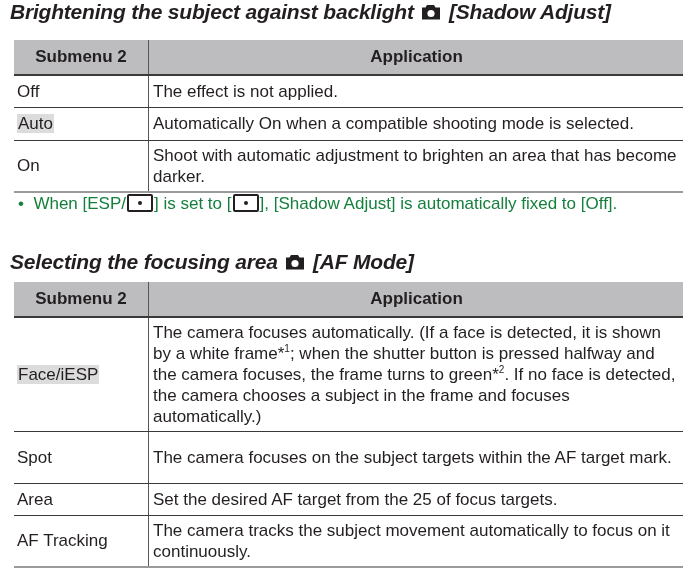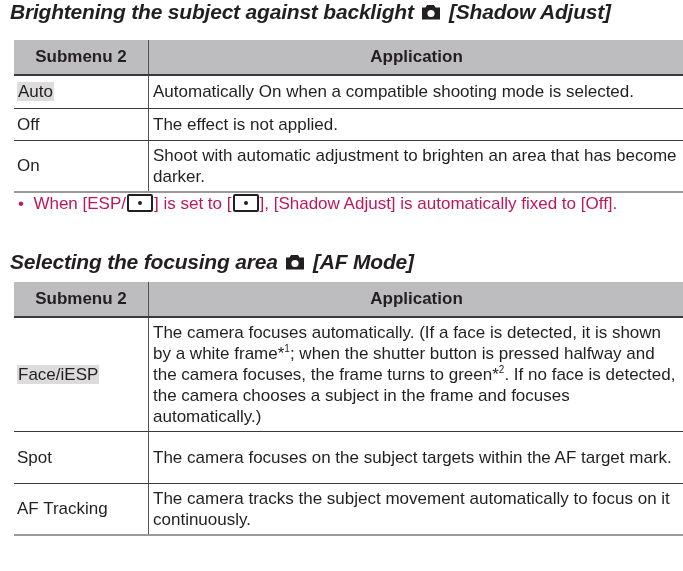--- a/index.html
+++ b/index.html
@@ -32,21 +32,21 @@
   }
   table.manual td {
     padding: 2px 4px; line-height: 21px; vertical-align: middle;
     border-bottom: 1px solid #3a3a3a;
   }
   table.manual td.col1 { padding-left: 3px; }
   table.manual tr.last td { border-bottom: 2px solid #9a9a9a; }
   .hl { background: #dcdcdc; padding: 0 1px; }
   .note {
     position: absolute; left: 18px; top: 194px; font-size: 17px;
-    white-space: nowrap; color: #be185d;
+    white-space: nowrap; color: #15803d;
   }
   .spot-icon {
     display: inline-block; width: 26px; height: 18px; box-sizing: border-box;
     border: 2px solid #231f20; border-radius: 2px; vertical-align: -3px;
     position: relative; margin: 0 1px;
   }
   .spot-icon::after {
     content: ""; position: absolute; left: 9px; top: 5px; width: 4px; height: 4px;
     background: #231f20; border-radius: 50%;
   }
@@ -65,27 +65,27 @@
 </h2>
 
 <table class="manual" style="top:40px;">
   <thead>
     <tr>
       <th class="col1">Submenu 2</th>
       <th>Application</th>
     </tr>
   </thead>
   <tbody>
+    <tr style="height:32px;">
+      <td class="col1">Off</td>
+      <td>The effect is not applied.</td>
+    </tr>
     <tr style="height:33px;">
       <td class="col1"><span class="hl">Auto</span></td>
       <td>Automatically On when a compatible shooting mode is selected.</td>
-    </tr>
-    <tr style="height:32px;">
-      <td class="col1">Off</td>
-      <td>The effect is not applied.</td>
     </tr>
     <tr class="last" style="height:52px;">
       <td class="col1">On</td>
       <td>Shoot with automatic adjustment to brighten an area that has become darker.</td>
     </tr>
   </tbody>
 </table>
 
 <div class="note">
   <span>•</span>&nbsp;
@@ -110,18 +110,22 @@
   </thead>
   <tbody>
     <tr style="height:114px;">
       <td class="col1"><span class="hl">Face/iESP</span></td>
       <td><span>The camera focuses automatically. (If a face is detected, it is shown by a white frame*</span><sup>1</sup><span>; when the shutter button is pressed halfway and the camera focuses, the frame turns to green*</span><sup>2</sup><span>. If no face is detected, the camera chooses a subject in the frame and focuses automatically.)</span></td>
     </tr>
     <tr style="height:52px;">
       <td class="col1">Spot</td>
       <td>The camera focuses on the subject targets within the AF target mark.</td>
     </tr>
+    <tr style="height:32px;">
+      <td class="col1">Area</td>
+      <td>Set the desired AF target from the 25 of focus targets.</td>
+    </tr>
     <tr class="last" style="height:52px;">
       <td class="col1">AF Tracking</td>
       <td>The camera tracks the subject movement automatically to focus on it continuously.</td>
     </tr>
   </tbody>
 </table>
 
 </body></html>

